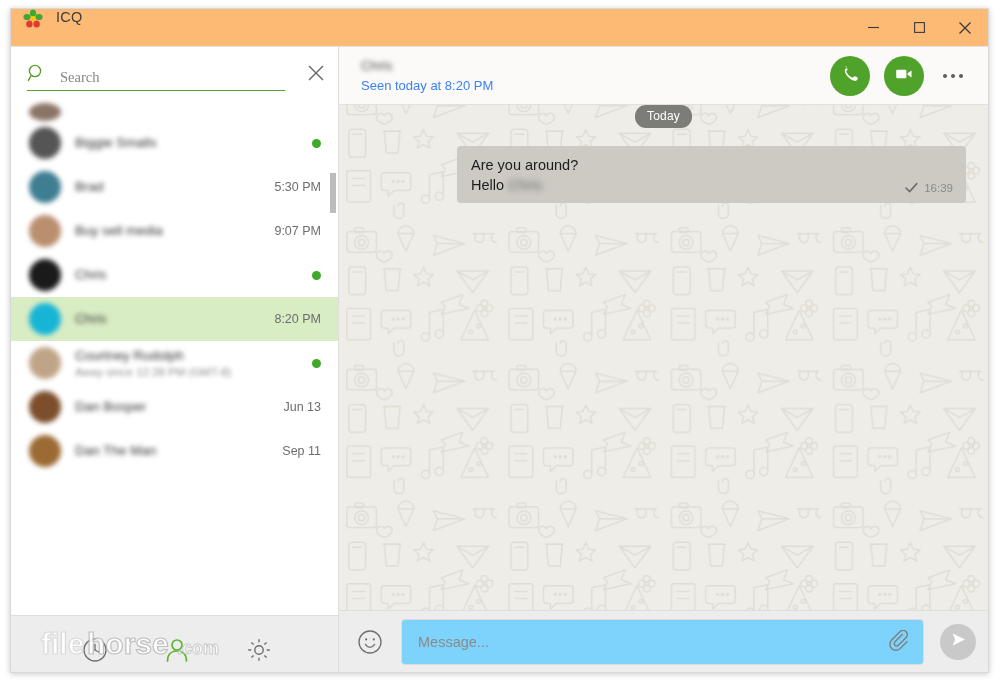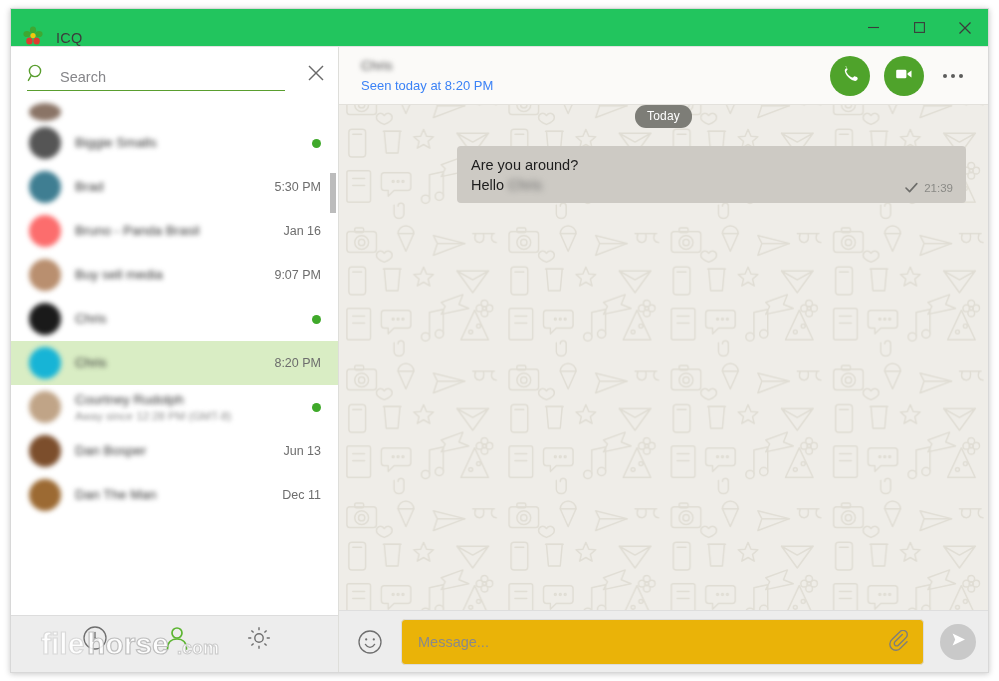--- a/index.html
+++ b/index.html
@@ -21,24 +21,24 @@
     box-shadow: 0 1px 6px rgba(0,0,0,0.22);
     box-sizing: border-box;
     display: flex;
     flex-direction: column;
     overflow: hidden;
   }
 
   
   .titlebar {
     height: 37px;
-    background: #22c55e;
+    background: #fdba74;
     border-bottom: 1px solid #e2e2e2;
     display: flex;
-    align-items: flex-end;
+    align-items: flex-start;
     flex: 0 0 auto;
     position: relative;
   }
   .app-logo {
     margin-left: 12px;
     width: 20px; height: 20px;
     position: relative;
   }
   .titlebar-title {
     margin-left: 13px;
@@ -80,21 +80,21 @@
     align-items: center;
     position: relative;
     background: #fff;
   }
   .search-icon { margin-left: 16px; width: 20px; height: 20px; flex: 0 0 20px;}
   .search-input {
     flex: 1 1 auto;
     border: none;
     outline: none;
     background: transparent;
-    font-family: Liberation Sans, sans-serif;
+    font-family: Liberation Serif, serif;
     font-size: 14.5px;
     color: #4a4a4a;
     margin-left: 13px;
     padding: 0;
     height: 30px;
     margin-top: 8px;
   }
   .search-input::placeholder { color: #86868a; opacity: 1; }
   .search-underline {
     position: absolute;
@@ -175,21 +175,21 @@
     border-radius: 0;
   }
 
   
   .side-toolbar {
     flex: 0 0 56px;
     height: 56px;
     background: #ededed;
     border-top: 1px solid #dddddd;
     display: flex;
-    align-items: flex-start;
+    align-items: flex-end;
     position: relative;
   }
   .tb-icon {
     width: 44px; height: 44px;
     display: flex; align-items: center; justify-content: center;
   }
   .tb-spacer { flex: 1 1 auto; }
   .watermark {
     position: absolute;
     left: 28px; top: 8px;
@@ -334,21 +334,21 @@
     box-sizing: border-box;
   }
   .smiley-btn {
     width: 30px; height: 30px; flex: 0 0 30px;
     display: flex; align-items: center; justify-content: center;
   }
   .msg-field {
     flex: 1 1 auto;
     height: 46px;
     margin: 0 10px 0 16px;
-    background: #eab308;
+    background: #7dd3fc;
     border: 1px solid #dcdcdc;
     border-radius: 4px;
     display: flex;
     align-items: center;
     padding: 0 8px 0 16px;
     box-sizing: border-box;
   }
   .msg-input {
     flex: 1 1 auto;
     border: none; outline: none; background: transparent;
@@ -445,27 +445,20 @@
             <div class="dot-online"></div>
           </div>
           <div class="contact-row">
             <div class="avatar" style="background: rgb(63, 126, 146);"></div>
             <div class="c-main">
               <div class="c-name">Brad</div>
             </div>
             <div class="c-meta">5:30 PM</div>
           </div>
           <div class="contact-row">
-            <div class="avatar" style="background: rgb(252, 109, 109);"></div>
-            <div class="c-main">
-              <div class="c-name">Bruno - Panda Brasil</div>
-            </div>
-            <div class="c-meta">Jan 16</div>
-          </div>
-          <div class="contact-row">
             <div class="avatar" style="background: rgb(185, 143, 111);"></div>
             <div class="c-main">
               <div class="c-name">Buy sell media</div>
             </div>
             <div class="c-meta">9:07 PM</div>
           </div>
           <div class="contact-row">
             <div class="avatar" style="background: rgb(26, 26, 26);"></div>
             <div class="c-main">
               <div class="c-name">Chris</div>
@@ -492,21 +485,21 @@
             <div class="c-main">
               <div class="c-name">Dan Bosper</div>
             </div>
             <div class="c-meta">Jun 13</div>
           </div>
           <div class="contact-row">
             <div class="avatar" style="background: rgb(156, 106, 51);"></div>
             <div class="c-main">
               <div class="c-name">Dan The Man</div>
             </div>
-            <div class="c-meta">Dec 11</div>
+            <div class="c-meta">Sep 11</div>
           </div>
           <div class="list-scrollbar"></div>
       </div>
 
       <div class="side-toolbar">
         <div class="tb-icon" style="margin-left:62px">
           <svg width="26" height="26" viewBox="0 0 26 26">
             <circle cx="13" cy="13" r="11" fill="none" stroke="#6f6f6f" stroke-width="1.3"></circle>
             <line x1="13" y1="13" x2="13" y2="7.5" stroke="#6f6f6f" stroke-width="1.3" stroke-linecap="round"></line>
             <line x1="13" y1="13" x2="16.6" y2="15" stroke="#6f6f6f" stroke-width="1.3" stroke-linecap="round"></line>
@@ -644,21 +637,21 @@
             <div class="bubble-line">
               <span>Hello</span>
               <span class="blur-name">Chris</span>
             </div>
             <div class="bubble-meta">
               <span class="tick">
                 <svg width="13" height="11" viewBox="0 0 13 11">
                     <polyline points="1,6 4.6,9.6 11.8,1.6" fill="none" stroke="#6d6d6a" stroke-width="1.6" stroke-linecap="round" stroke-linejoin="round"></polyline>
                   </svg>
               </span>
-              <span class="bubble-time">21:39</span>
+              <span class="bubble-time">16:39</span>
             </div>
           </div>
         </div>
       </div>
 
       <div class="composer">
         <div class="smiley-btn">
           <svg width="26" height="26" viewBox="0 0 26 26">
             <circle cx="13" cy="13" r="11" fill="none" stroke="#6f6f6f" stroke-width="1.3"></circle>
             <circle cx="9.2" cy="10.4" r="1.1" fill="#6f6f6f"></circle>

